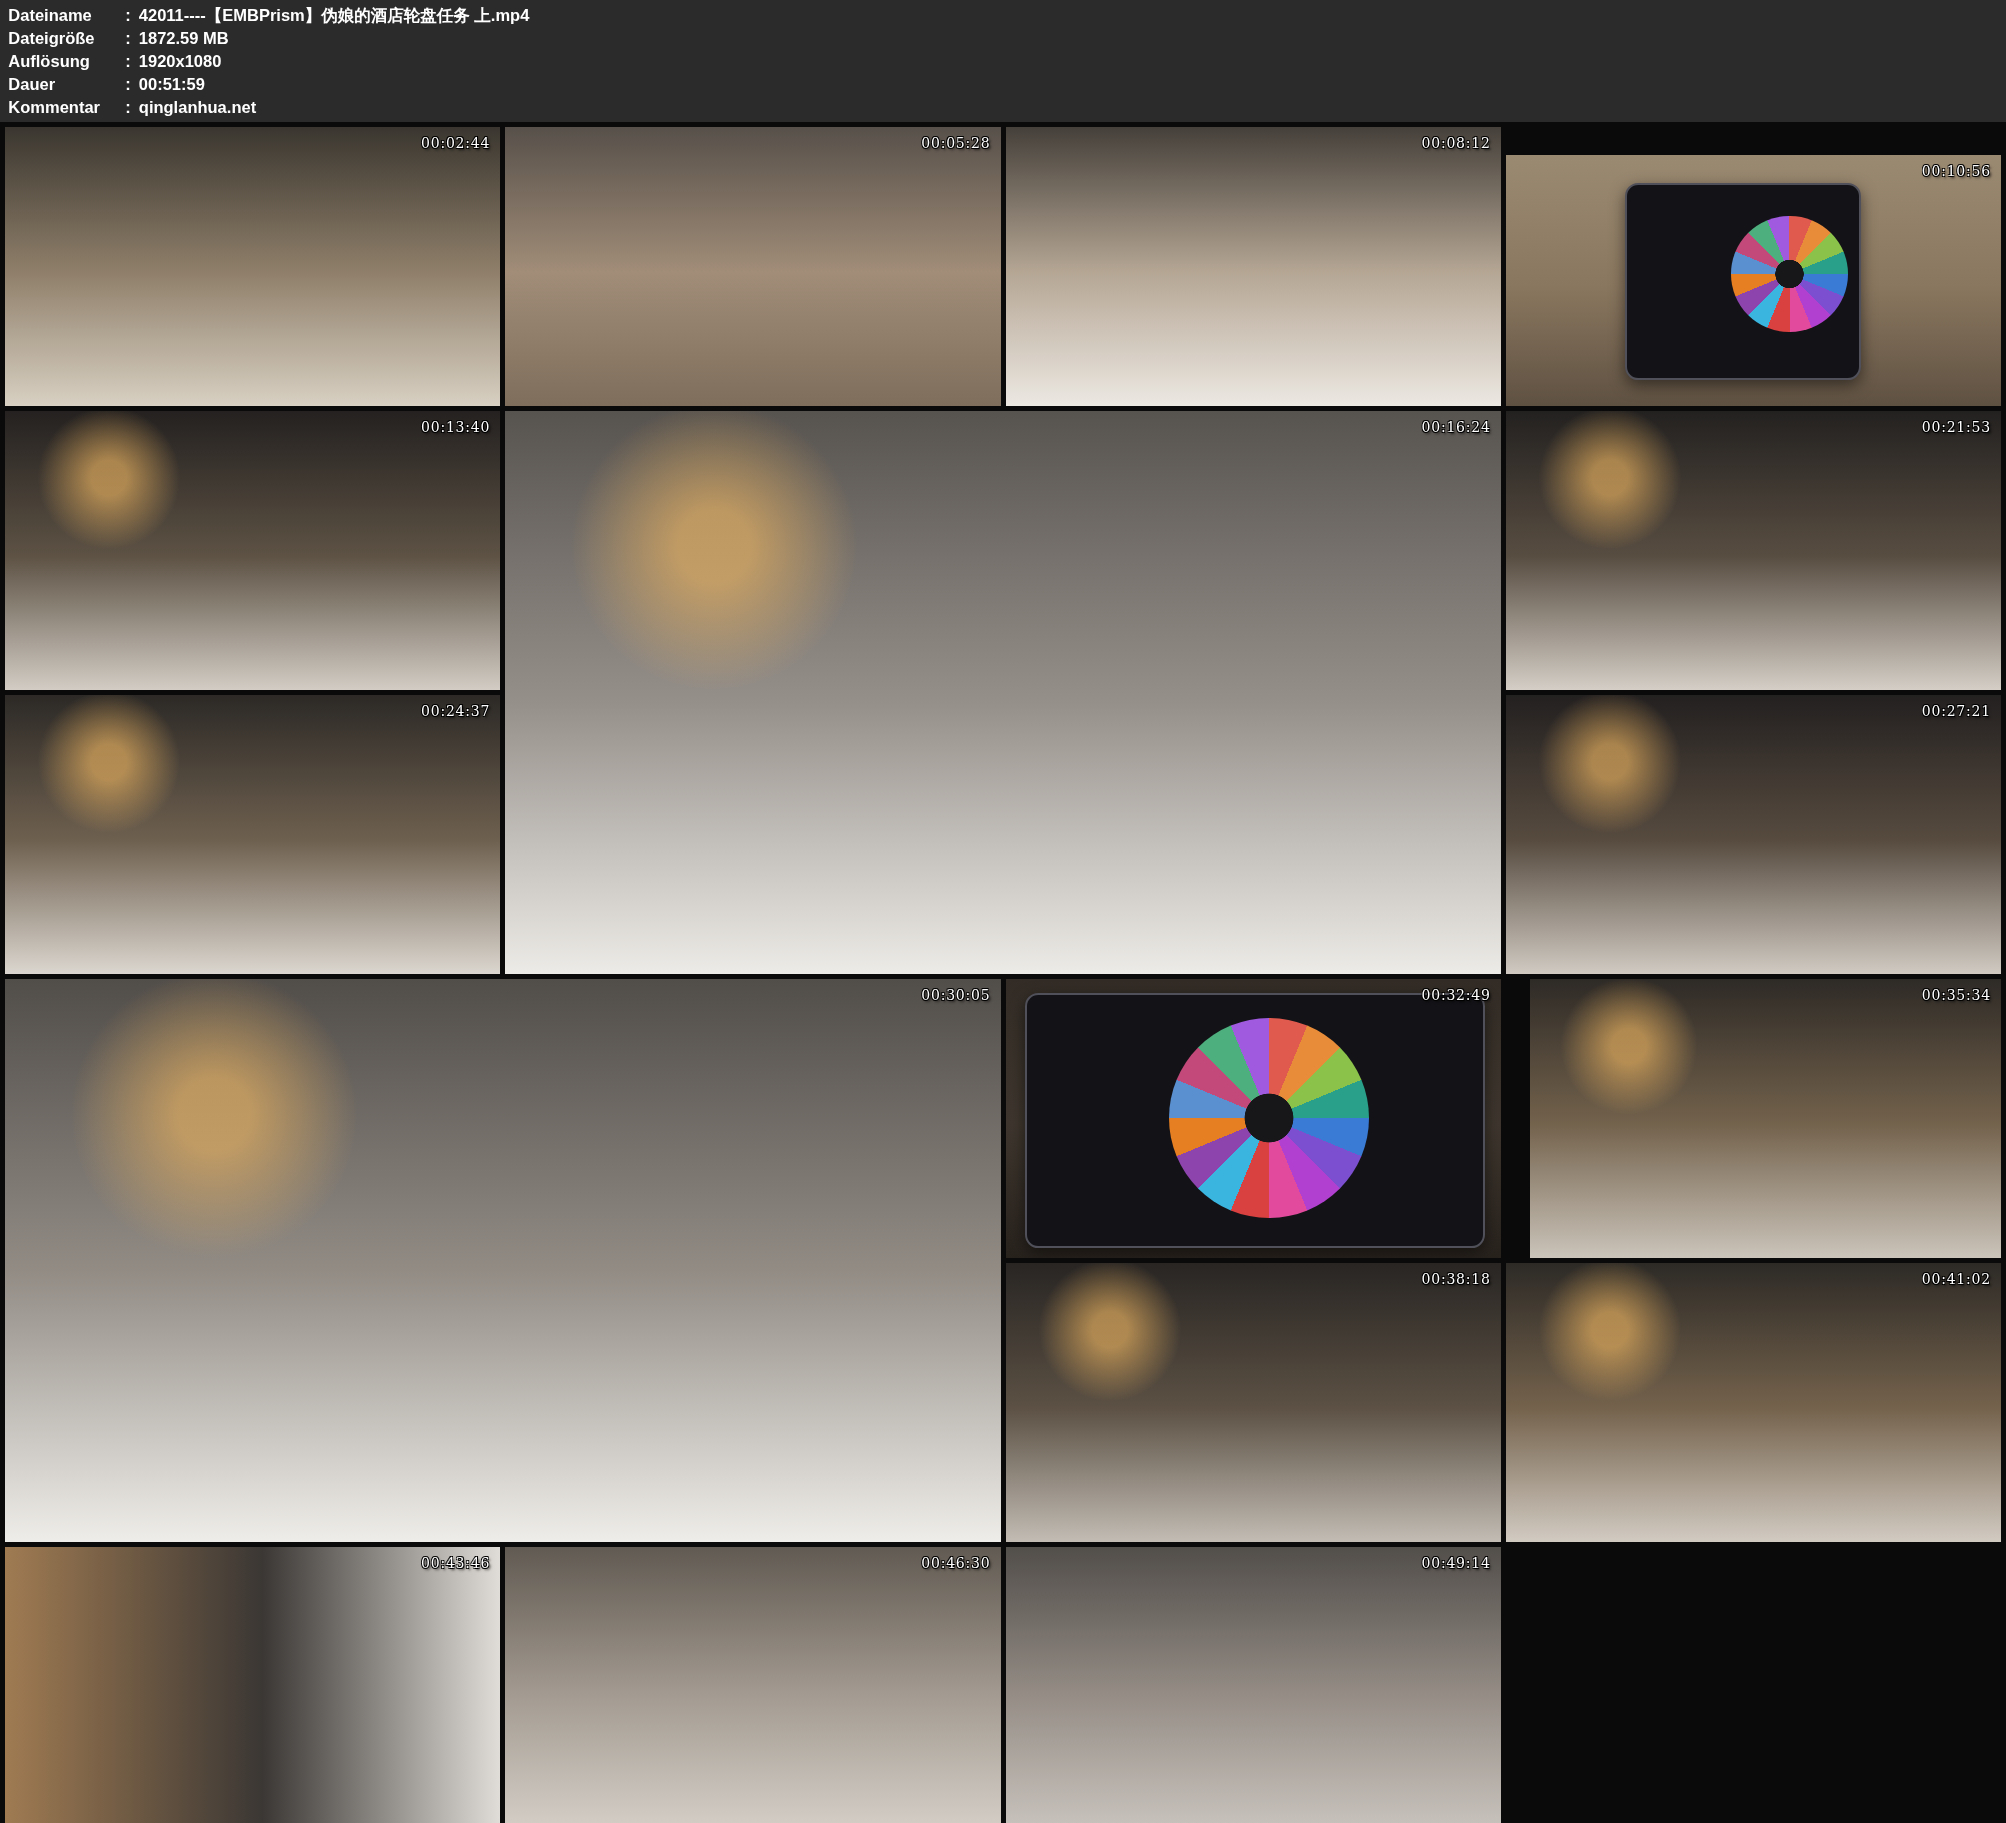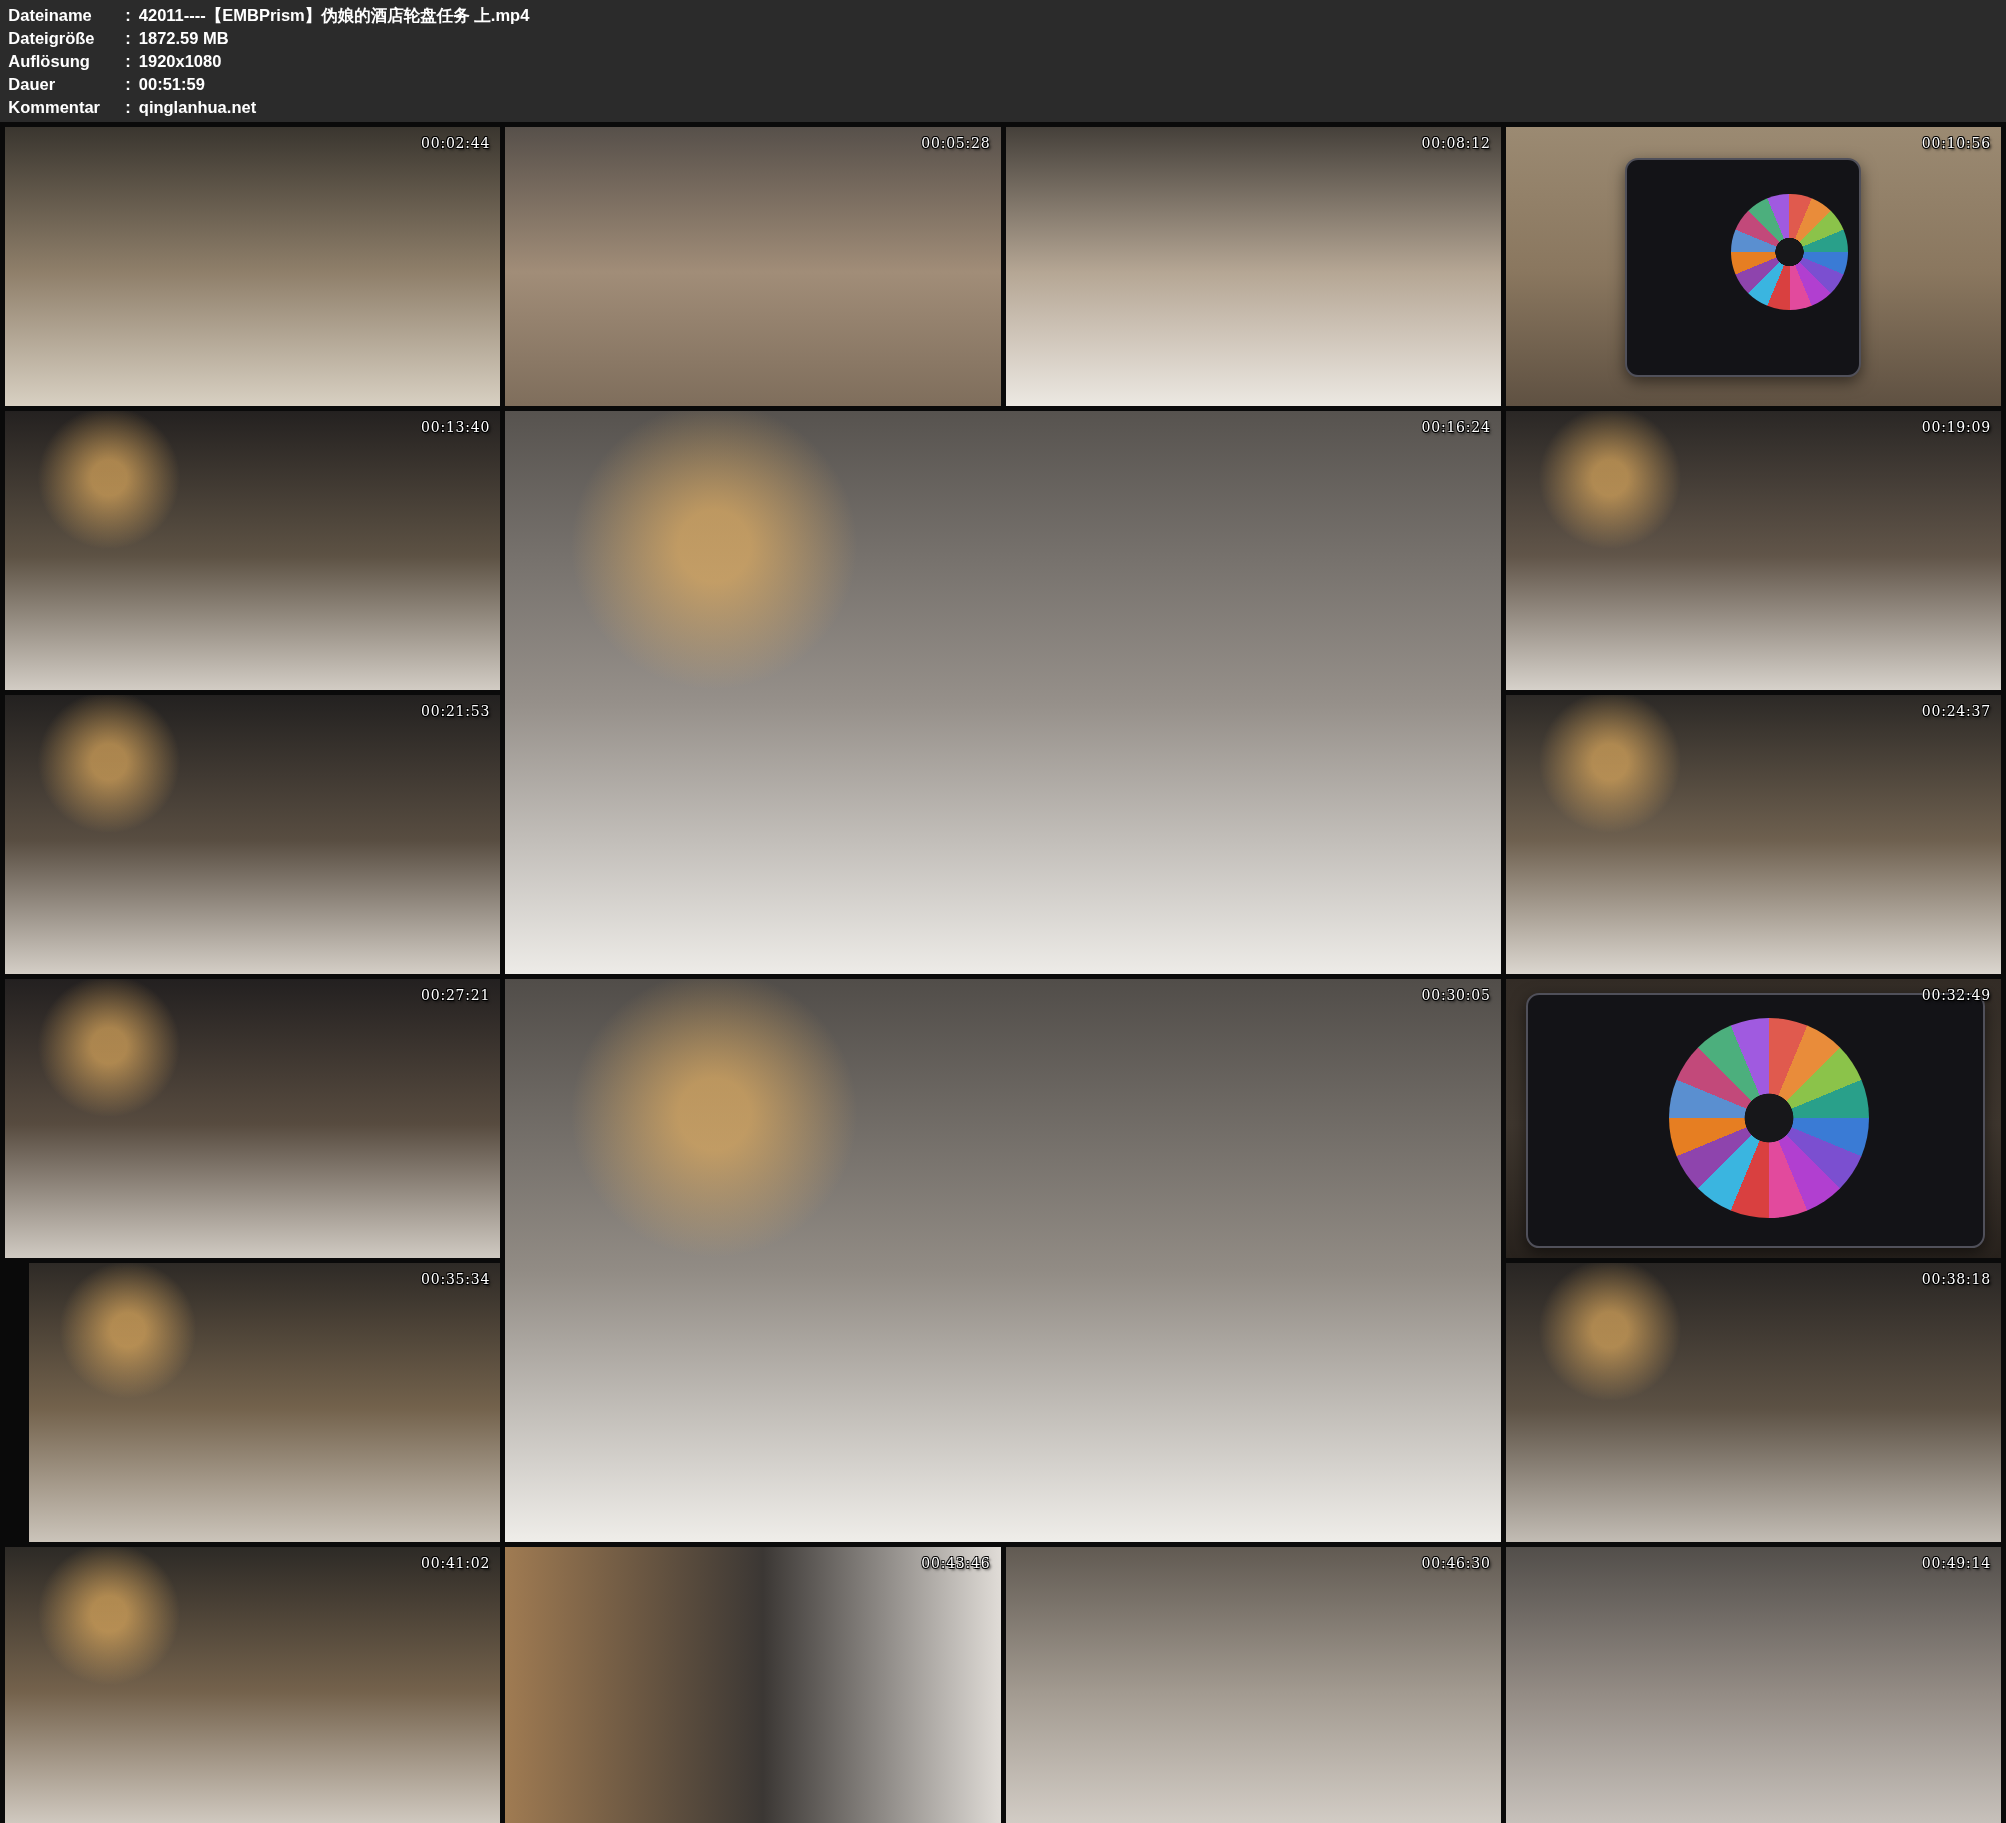--- a/index.html
+++ b/index.html
@@ -104,35 +104,32 @@
 <main class="grid">
   <div class="thumb" style="background: linear-gradient(rgb(58, 54, 47) 0%, rgb(143, 127, 106) 52%, rgb(216, 208, 194) 100%);">
     <span class="ts">00:02:44</span>
   </div>
   <div class="thumb" style="background: linear-gradient(rgb(87, 80, 74) 0%, rgb(161, 141, 120) 52%, rgb(127, 110, 92) 100%);">
     <span class="ts">00:05:28</span>
   </div>
   <div class="thumb" style="background: linear-gradient(rgb(69, 64, 58) 0%, rgb(181, 166, 148) 52%, rgb(236, 232, 226) 100%);">
     <span class="ts">00:08:12</span>
   </div>
-  <div class="thumb" style="background: linear-gradient(rgb(155, 138, 114) 0%, rgb(138, 119, 95) 52%, rgb(95, 81, 66) 100%);">
+  <div class="thumb" style="background: linear-gradient(rgb(155, 138, 114) 0%, rgb(138, 119, 95) 52%, rgb(95, 81, 66) 100%); margin-top: 28px;">
     <div class="tablet t-small">
       <div class="wheel" style="background: radial-gradient(circle, rgb(23, 23, 26) 0px, rgb(23, 23, 26) 17%, rgba(0, 0, 0, 0) 17.5%), conic-gradient(rgb(224, 90, 78) 0%, rgb(224, 90, 78) 6.25%, rgb(233, 140, 58) 6.25%, rgb(233, 140, 58) 12.5%, rgb(139, 195, 74) 12.5%, rgb(139, 195, 74) 18.75%, rgb(41, 160, 138) 18.75%, rgb(41, 160, 138) 25%, rgb(58, 123, 213) 25%, rgb(58, 123, 213) 31.25%, rgb(123, 79, 208) 31.25%, rgb(123, 79, 208) 37.5%, rgb(177, 63, 208) 37.5%, rgb(177, 63, 208) 43.75%, rgb(226, 74, 157) 43.75%, rgb(226, 74, 157) 50%, rgb(217, 64, 64) 50%, rgb(217, 64, 64) 56.25%, rgb(58, 181, 224) 56.25%, rgb(58, 181, 224) 62.5%, rgb(142, 68, 173) 62.5%, rgb(142, 68, 173) 68.75%, rgb(230, 126, 34) 68.75%, rgb(230, 126, 34) 75%, rgb(90, 143, 208) 75%, rgb(90, 143, 208) 81.25%, rgb(194, 73, 122) 81.25%, rgb(194, 73, 122) 87.5%, rgb(76, 175, 125) 87.5%, rgb(76, 175, 125) 93.75%, rgb(160, 90, 224) 93.75%, rgb(160, 90, 224) 100%);"></div>
     </div>
     <span class="ts">00:10:56</span>
   </div>
 
   <div class="thumb" style="background: radial-gradient(circle at 21% 24%, rgba(233, 178, 96, 0.65) 0px, rgba(233, 178, 96, 0.65) 4%, rgba(233, 178, 96, 0) 16%), linear-gradient(rgb(36, 33, 32) 0%, rgb(93, 82, 68) 52%, rgb(210, 204, 196) 100%);">
     <span class="ts">00:13:40</span>
   </div>
   <div class="thumb large" style="background: radial-gradient(circle at 21% 24%, rgba(233, 178, 96, 0.65) 0px, rgba(233, 178, 96, 0.65) 4%, rgba(233, 178, 96, 0) 16%), linear-gradient(rgb(87, 83, 79) 0%, rgb(150, 144, 138) 52%, rgb(237, 235, 231) 100%);">
     <span class="ts">00:16:24</span>
-  </div>
-  <div class="thumb" style="background: radial-gradient(circle at 21% 24%, rgba(233, 178, 96, 0.65) 0px, rgba(233, 178, 96, 0.65) 4%, rgba(233, 178, 96, 0) 16%), linear-gradient(rgb(42, 39, 37) 0%, rgb(97, 85, 73) 52%, rgb(214, 209, 202) 100%);">
-    <span class="ts">00:19:09</span>
   </div>
   <div class="thumb" style="background: radial-gradient(circle at 21% 24%, rgba(233, 178, 96, 0.65) 0px, rgba(233, 178, 96, 0.65) 4%, rgba(233, 178, 96, 0) 16%), linear-gradient(rgb(35, 33, 32) 0%, rgb(88, 77, 65) 52%, rgb(212, 206, 198) 100%);">
     <span class="ts">00:21:53</span>
   </div>
   <div class="thumb" style="background: radial-gradient(circle at 21% 24%, rgba(233, 178, 96, 0.65) 0px, rgba(233, 178, 96, 0.65) 4%, rgba(233, 178, 96, 0) 16%), linear-gradient(rgb(44, 41, 38) 0%, rgb(110, 96, 79) 52%, rgb(219, 214, 207) 100%);">
     <span class="ts">00:24:37</span>
   </div>
 
   <div class="thumb" style="background: radial-gradient(circle at 21% 24%, rgba(233, 178, 96, 0.65) 0px, rgba(233, 178, 96, 0.65) 4%, rgba(233, 178, 96, 0) 16%), linear-gradient(rgb(35, 32, 32) 0%, rgb(87, 75, 63) 52%, rgb(208, 202, 194) 100%);">
     <span class="ts">00:27:21</span>

